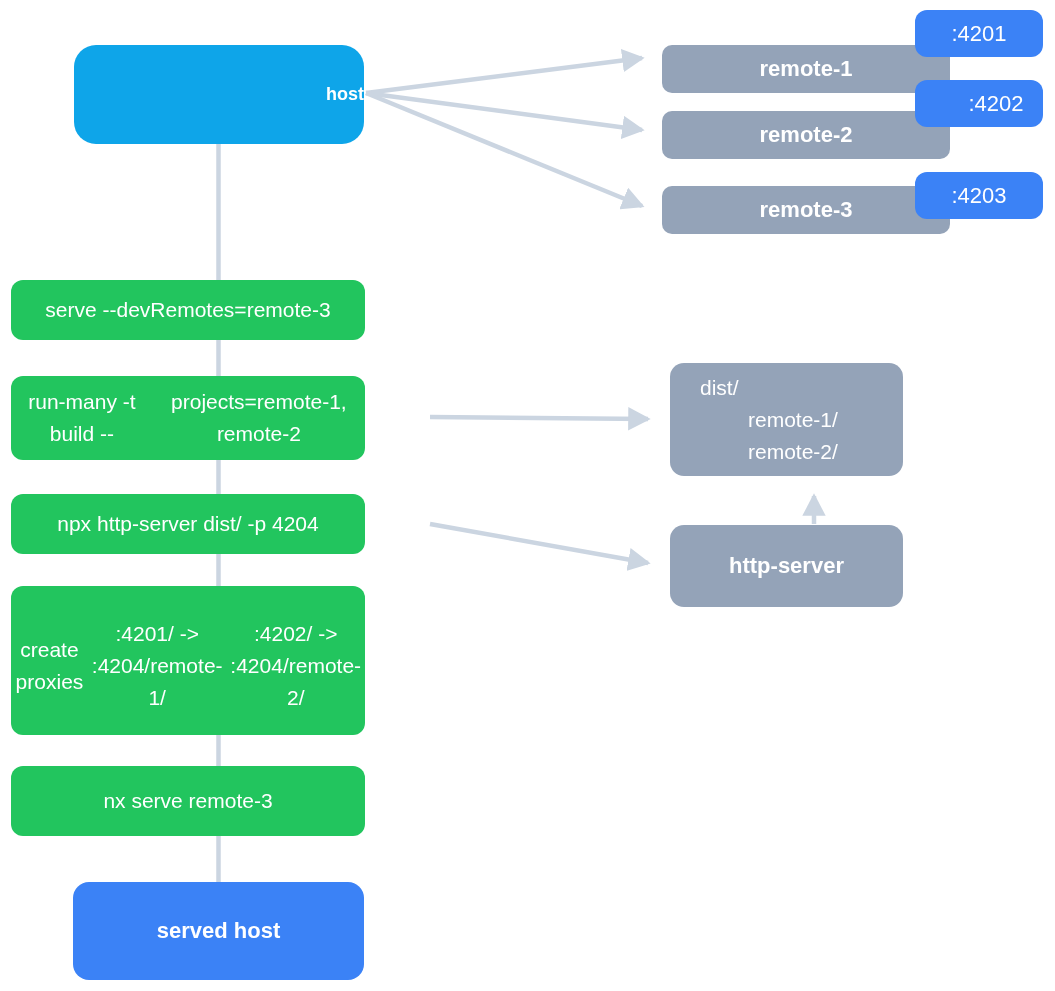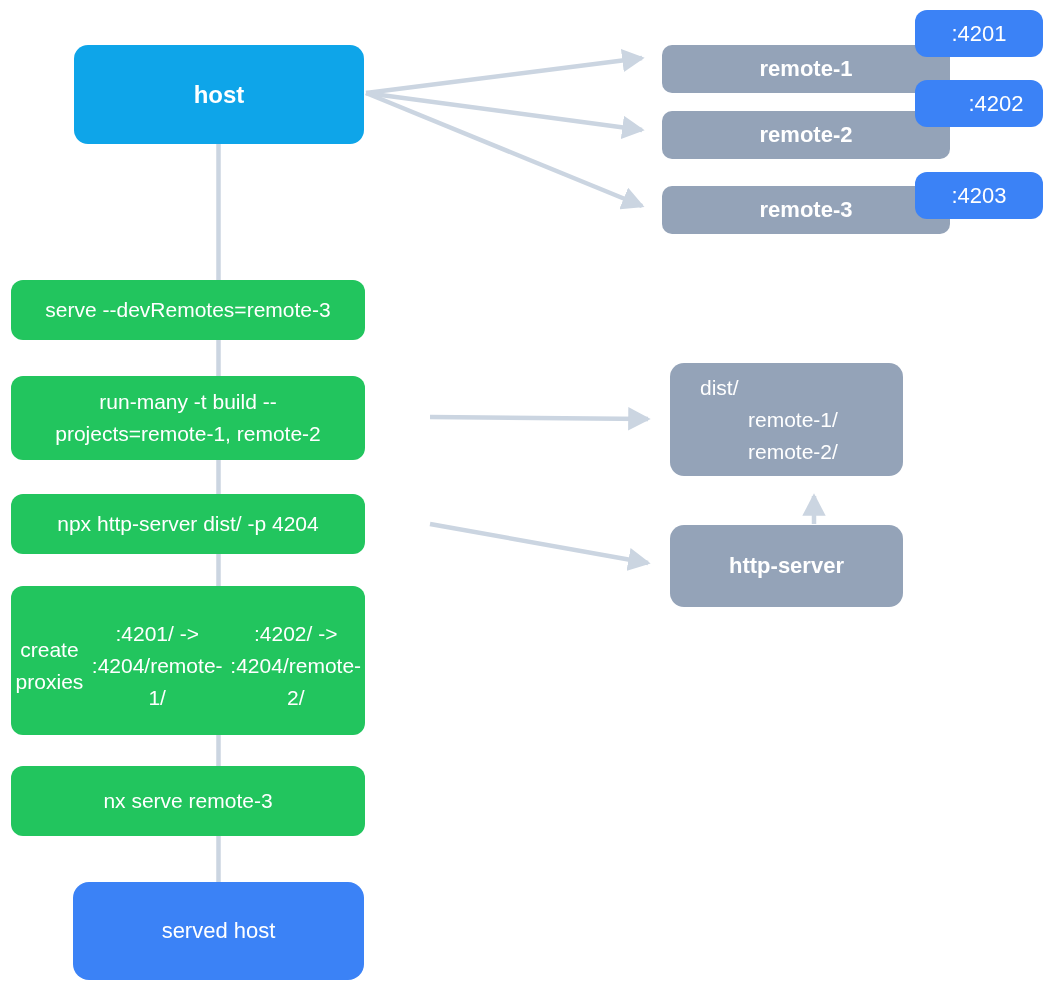--- a/index.html
+++ b/index.html
@@ -37,23 +37,24 @@
     display: flex;
     align-items: center;
     justify-content: center;
     color: #ffffff;
     box-sizing: border-box;
     text-align: center;
   }
   .host {
     left: 74px; top: 45px; width: 290px; height: 99px;
     background: var(--c-host, #0EA5E9);
-    border-radius: 14px;
-    font-weight: bold;
-    font-size: 24px;
+    border-radius: 22px;
+    font-weight: bold;
+    font-size: 18px;
+    justify-content: flex-end;
   }
   .remote {
     left: 662px; width: 288px; height: 48px;
     background: var(--c-remote, #94A3B8);
     border-radius: 10px;
     font-weight: bold;
     font-size: 22px;
   }
   .remote-1 { top: 33px; margin-top: 12px; }
   .remote-2 { top: 111px; }
@@ -69,21 +70,21 @@
   .badge-2 { top: 80px; padding-left: 34px; }
   .badge-3 { top: 172px; }
   .cmd {
     left: 11px; width: 354px;
     background: var(--c-command, #22C55E);
     border-radius: 12px;
     font-size: 21px;
     line-height: 32px;
   }
   .cmd-serve   { top: 280px; height: 60px; }
-  .cmd-runmany { top: 376px; height: 84px; flex-direction: column; }
+  .cmd-runmany { top: 376px; height: 84px; }
   .cmd-npx     { top: 494px; height: 60px; }
   .cmd-proxies { top: 586px; height: 149px; flex-direction: row; justify-content: flex-start; padding-top: 11px; }
   .cmd-nxserve { top: 766px; height: 70px; }
   .graybox {
     left: 670px; width: 233px;
     background: var(--c-remote, #94A3B8);
     border-radius: 14px;
     font-size: 21px;
     line-height: 32px;
   }
@@ -98,21 +99,21 @@
   .dist-indent { padding-left: 48px; }
   .httpserver-box {
     top: 525px; height: 82px;
     font-weight: bold;
     font-size: 22px;
   }
   .served-host {
     left: 73px; top: 882px; width: 291px; height: 98px;
     background: var(--c-served-host, #3B82F6);
     border-radius: 16px;
-    font-weight: normal;
+    font-weight: bold;
     font-size: 22px;
   }
   .line { display: block; }
 </style>
 </head>
 <body>
 
 <div class="canvas">
 
   <svg class="edges" viewBox="0 0 1055 991" xmlns="http://www.w3.org/2000/svg">

